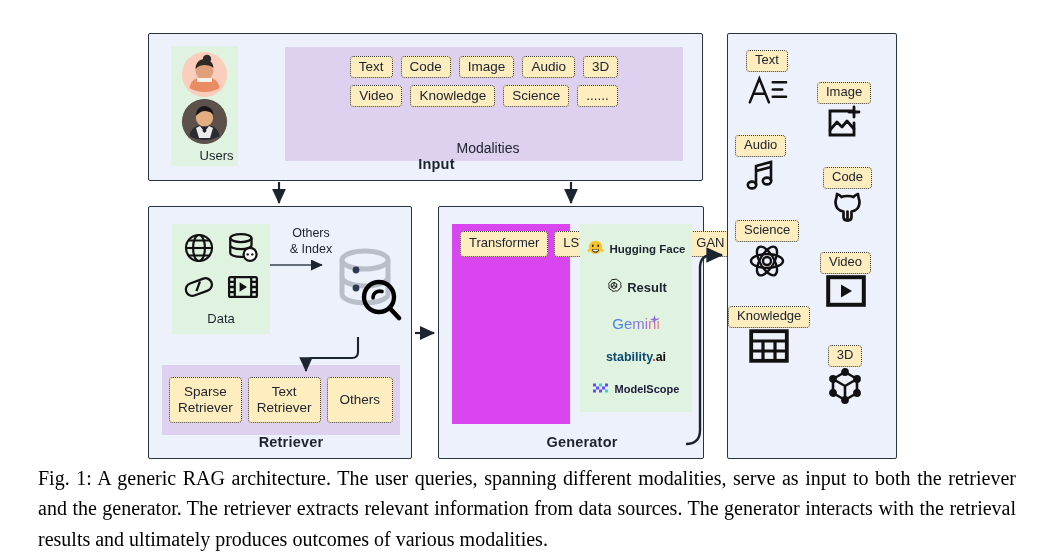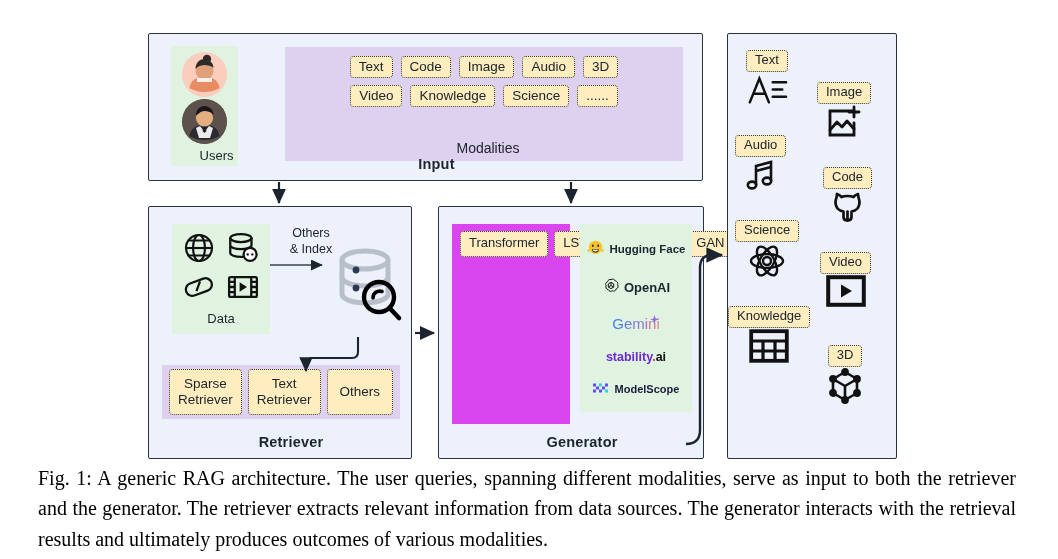--- a/index.html
+++ b/index.html
@@ -73,21 +73,21 @@
     background:#dff3e0; display:flex; flex-direction:column;
     align-items:center; justify-content:flex-start; padding-top:7px;
   }
   .data-icons{ display:grid; grid-template-columns:repeat(2,40px); gap:1px 4px; justify-items:center; }
   #data-label{ font-size:13px; margin-top:3px; }
   #encode-label{
     position:absolute; left:126px; top:19px; width:72px;
     font-size:12.5px; line-height:1.25; text-align:center; color:#20262f;
   }
   #retriever-chip-band{
-    position:absolute; left:13px; top:158px; width:238px; height:54px;
+    position:absolute; left:13px; top:158px; width:238px; height:70px;
     background:#ded0ef; display:flex; align-items:center; gap:6px;
     padding:0 7px;
   }
   #retriever-chip-band .chip{ height:46px; }
 
   
   #generator-panel{ left:438px; top:206px; width:266px; height:253px; }
   #gen-left{
     position:absolute; left:13px; top:17px; width:118px; height:200px;
     background:#d946ef; padding:7px 8px; display:flex; flex-direction:row; gap:6px;
@@ -271,38 +271,38 @@
     </div>
 
     <div class="logo-row" style="font-size:13px">
       <span>
         <svg width="18" height="18" viewBox="0 0 24 24" fill="none" stroke="#111" stroke-width="1.3">
           <path d="M12 3.6c2.1-1.6 5-.6 5.9 1.8 2.4.2 3.9 2.7 2.9 4.9 1.4 1.9.6 4.8-1.8 5.5-.4 2.4-3 3.7-5.1 2.6-1.9 1.5-4.8.6-5.7-1.7-2.4-.3-3.8-2.8-2.7-5-1.3-2 -.4-4.8 2-5.4C7.9 3.9 10.2 2.5 12 3.6z"></path>
           <path d="M8.4 9.2l3.6-2.1 3.6 2.1v4.2L12 15.5l-3.6-2.1z"></path>
           <path d="M12 7.1v4.3l3.6 2.1M12 11.4L8.4 13.4"></path>
         </svg>
       </span>
-      <span>OpenAI</span>
+      <span>Result</span>
     </div>
 
     <div class="logo-row" style="font-size:15px; font-weight:normal; position:relative;">
       <span>
         <span class="gem-g">G</span><span class="gem-e">e</span><span class="gem-m">m</span><span class="gem-i">i</span><span class="gem-n">n</span><span class="gem-i2">i</span>
       </span>
       <span style="position:absolute; left:38px; top:-5px;">
         <svg width="9" height="9" viewBox="0 0 12 12">
             <path d="M6 0l1.4 4.6L12 6l-4.6 1.4L6 12 4.6 7.4 0 6l4.6-1.4z" fill="#8b6fd8"></path>
           </svg>
       </span>
 
     </div>
 
     <div class="logo-row" style="font-size:12.5px">
       <span style="display:inline-block;">
-        <span style="font-weight:bold; color:#6d28d9;text-align:center;">stability</span><span style="color:#e0342c; font-weight:bold;">.</span><span style="font-weight:bold; color:#111;text-align:right;">ai</span>
+        <span style="font-weight:bold; color:#0c4a6e;text-align:center;">stability</span><span style="color:#e0342c; font-weight:bold;">.</span><span style="font-weight:bold; color:#111;text-align:right;">ai</span>
       </span>
 
     </div>
 
     <div class="logo-row" style="font-size:11px">
       <span>
         <svg width="18" height="14" viewBox="0 0 24 18">
           <rect x="0" y="3" width="4" height="4" fill="#624aff"></rect>
           <rect x="0" y="11" width="4" height="4" fill="#624aff"></rect>
           <rect x="4" y="7" width="4" height="4" fill="#624aff"></rect>

